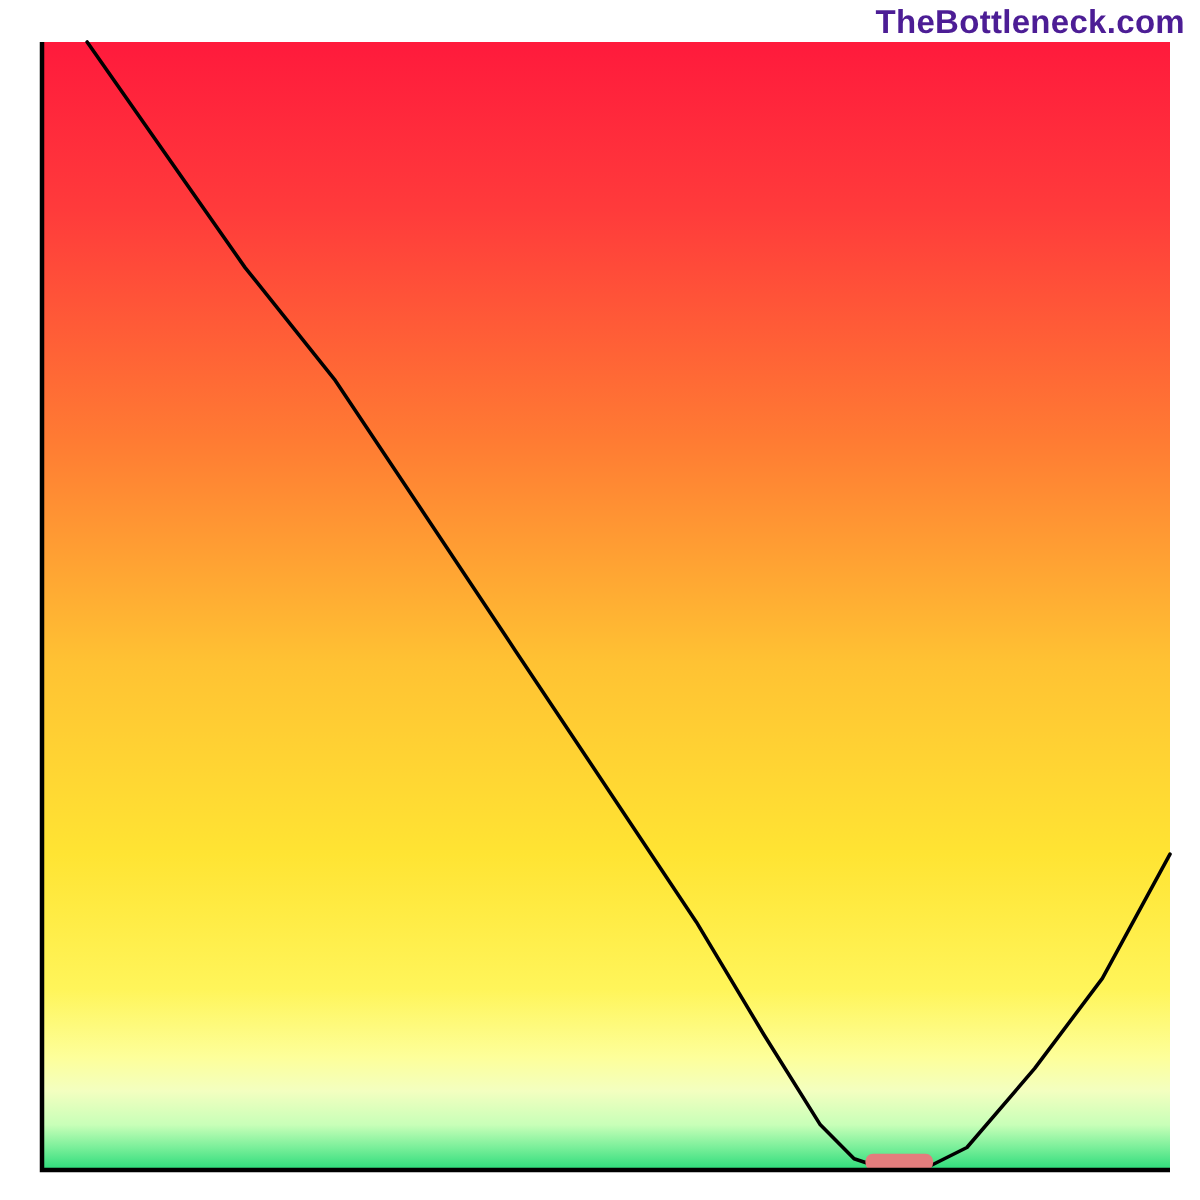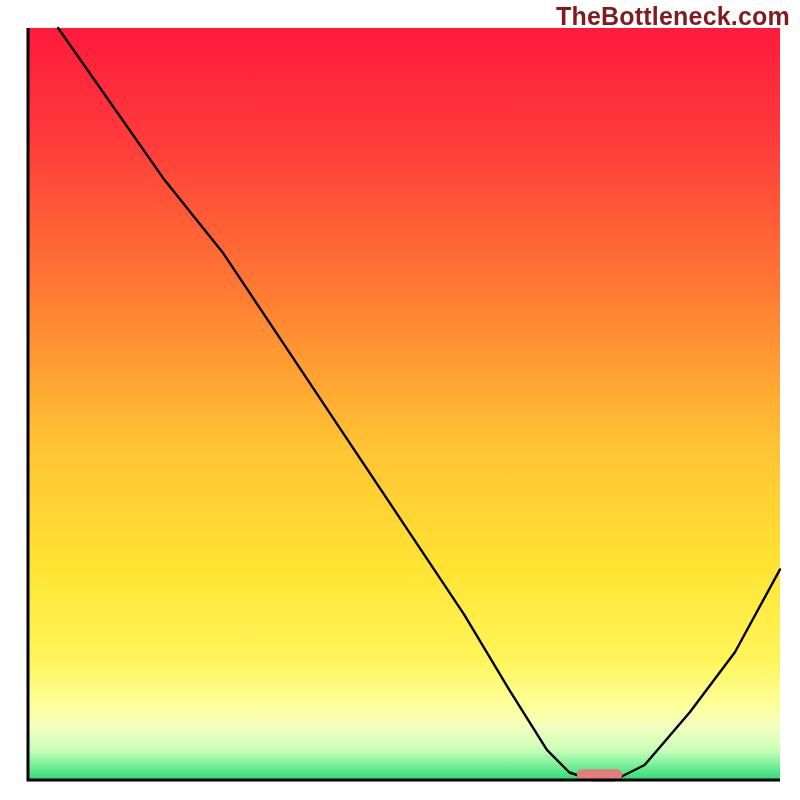--- a/index.html
+++ b/index.html
@@ -13,23 +13,23 @@
   .container {
     position: relative;
     width: 800px;
     height: 800px;
   }
   .watermark {
     position: absolute;
     top: 2px;
     right: 10px;
     font-family: Arial, Helvetica, sans-serif;
-    font-size: 25px;
+    font-size: 22px;
     font-weight: bold;
-    color: #7f1d1d;
+    color: #4c1d95;
     letter-spacing: 0.2px;
   }
   svg {
     display: block;
   }
 </style>
 </head>
 <body>
 
 <div class="container">

